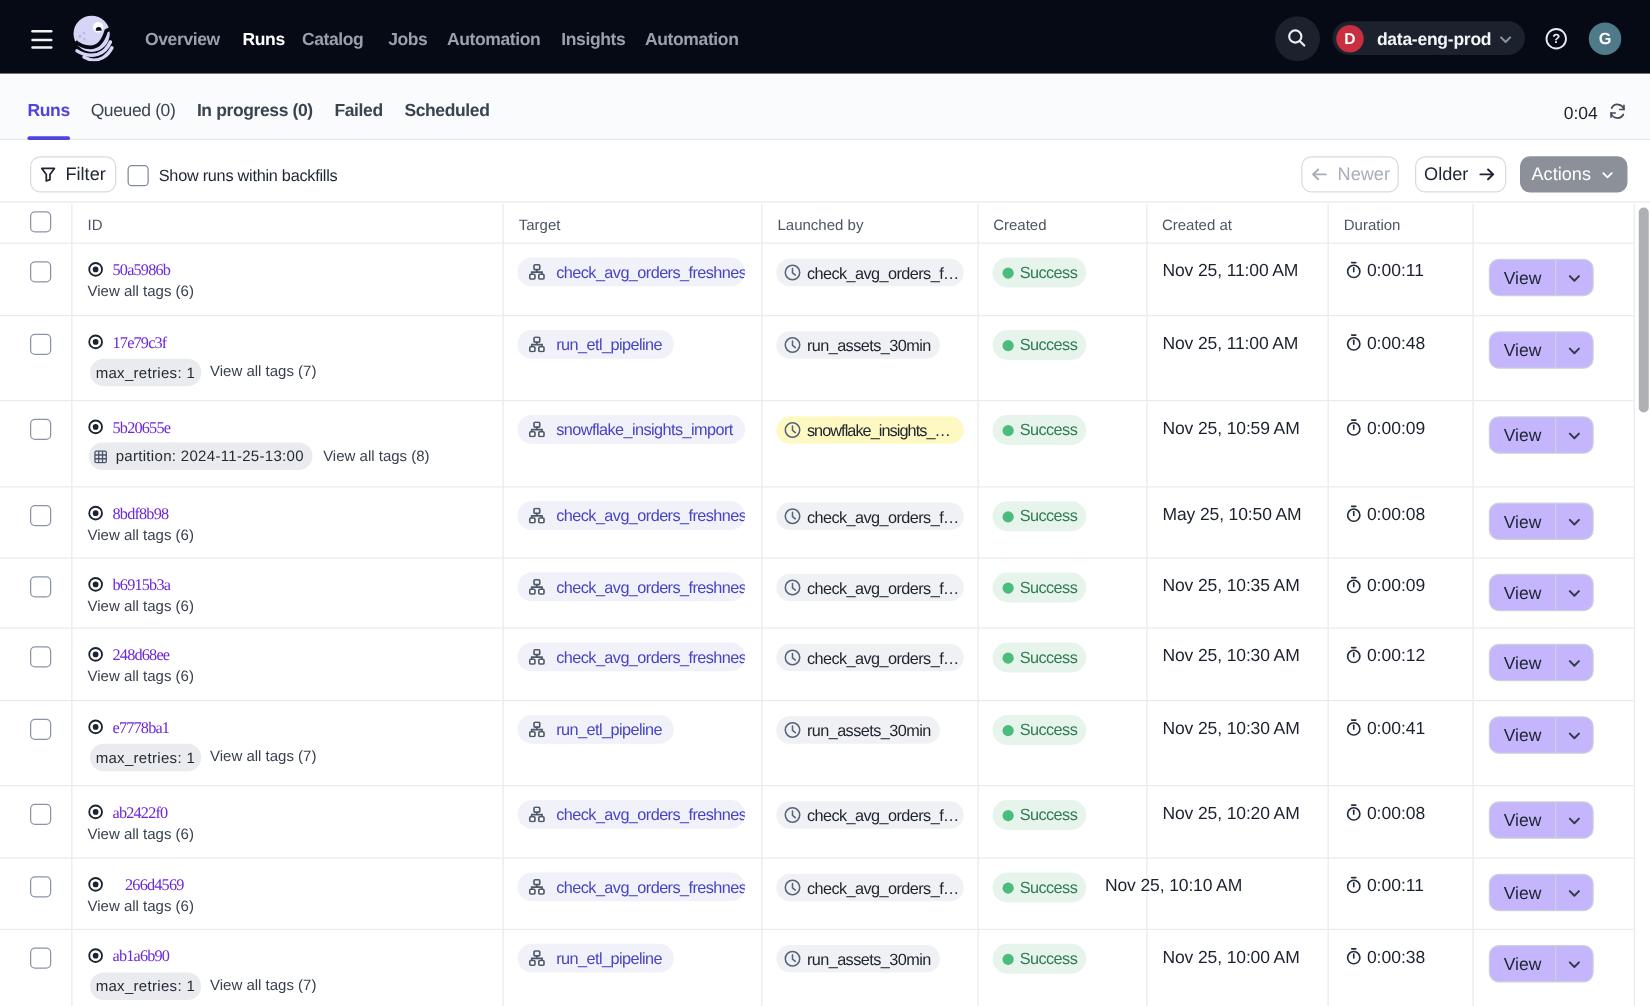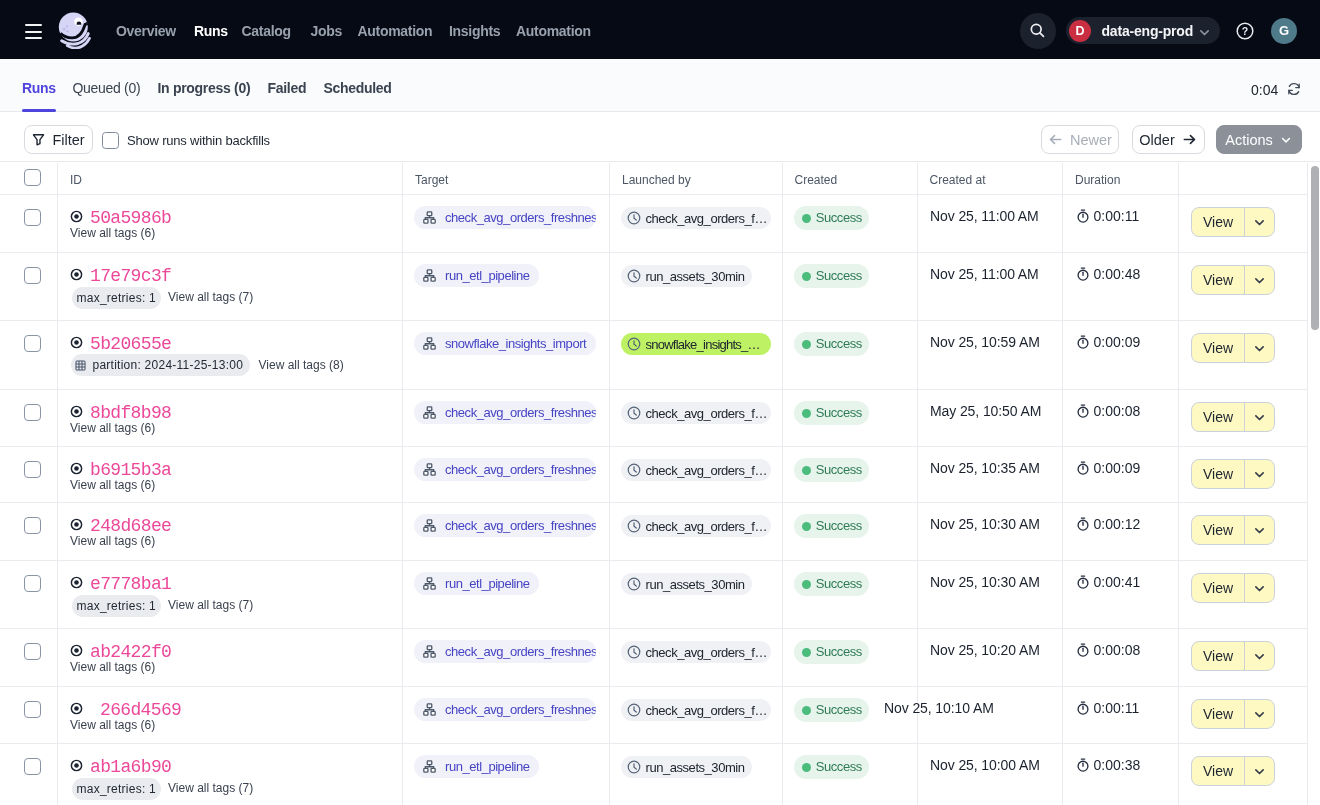--- a/index.html
+++ b/index.html
@@ -3,24 +3,24 @@
 <style>
 *{margin:0;padding:0;box-sizing:border-box}
 body{font-family:"Liberation Sans",sans-serif;background:#fff;width:1320px;height:805px;overflow:hidden}
 #app{position:relative;width:1320px;height:805px;overflow:hidden;background:#fff}
 .abs{position:absolute}
 .pill{position:absolute;display:flex;align-items:center;border-radius:11.5px;overflow:hidden;white-space:nowrap}
 .vb{position:absolute;width:1px;background:#e8eaee;top:163px;bottom:0}
 .hb{position:absolute;height:1px;background:#e9ebef;left:0;width:1307px}
 .hdr{position:absolute;font-size:12px;color:#4c5665}
 .tagtxt{position:absolute;font-size:12px;color:#3a414e;white-space:nowrap}
-.idtxt{font-family:Liberation Mono, monospace;font-size:18px;letter-spacing:-0.65px;color:#ec4899}
+.idtxt{font-family:Liberation Serif, serif;font-size:13px;letter-spacing:-0.65px;color:#6d28d9}
 .ptxt{font-size:13px;letter-spacing:-0.45px}
 .stxt{font-size:12px;letter-spacing:0.25px;color:#232a34}
-.viewbtn{position:absolute;width:84px;height:30px;border:1px solid #ccd2db;border-radius:8px;background:#fef9c3;display:flex}
+.viewbtn{position:absolute;width:84px;height:30px;border:1px solid #ccd2db;border-radius:8px;background:#c4b5fd;display:flex}
 .viewbtn .v1{width:53px;display:flex;align-items:center;justify-content:center;font-size:14px;color:#1c2430;border-right:1px solid #ccd2db}
 .viewbtn .v2{flex:1;display:flex;align-items:center;justify-content:center}
 .cbx{position:absolute;width:17px;height:17px;border:1.7px solid #8a95a4;border-radius:4px;background:#fff}
 .btn{position:absolute;height:29px;border:1px solid #d7dbe0;border-radius:8px;background:#fff;display:flex;align-items:center;justify-content:center;font-size:14.5px;gap:7px}
 .dt{font-size:14px;letter-spacing:-0.1px;color:#1b222e;position:absolute;white-space:nowrap}
 </style></head><body>
 <div id="app">
 <div class="abs" style="left:0;top:0;width:1320px;height:59px;background:#050a14"></div>
 <div class="abs" style="left:25px;top:24px;width:17px;height:2.4px;background:#f2f3f5;border-radius:1px"></div>
 <div class="abs" style="left:25px;top:30.5px;width:17px;height:2.4px;background:#f2f3f5;border-radius:1px"></div>
@@ -216,21 +216,21 @@
 <div class="tagtxt" style="left:258.5px;top:357.5px">View all tags (8)</div>
 <div class="pill" style="left:414px;top:332.25px;height:23px;background:#f0f1f9;padding:0 9px;gap:9px;width:182px;">
       <svg style="flex:none" width="13" height="13" viewBox="0 0 16 16" fill="none" stroke="#4d5869" stroke-width="1.6">
         <rect x="5.2" y="1" width="5.6" height="4.8" rx="1"></rect>
         <path d="M8 5.8 V8.3 M2.9 11 V8.3 H13.1 V11" fill="none"></path>
         <rect x="1" y="10.3" width="5.1" height="4.7" rx="1" fill="#fff"></rect>
         <rect x="9.9" y="10.3" width="5.1" height="4.7" rx="1" fill="#fff"></rect>
       </svg>
       <span class="ptxt" style="color:#4744c4">snowflake_insights_import</span>
     </div>
-<div class="pill" style="left:621px;top:332.75px;height:22.5px;background:#bef264;padding:0 7px 0 6px;gap:4.5px;border-radius:11px;width:150px;">
+<div class="pill" style="left:621px;top:332.75px;height:22.5px;background:#fef9c3;padding:0 7px 0 6px;gap:4.5px;border-radius:11px;width:150px;">
       <svg style="flex:none" width="14" height="14" viewBox="0 0 16 16" fill="none" stroke="#56647a" stroke-width="1.4">
         <circle cx="8" cy="8" r="6.6"></circle>
         <path d="M8 4.4 V8.3 L10.6 10.4" stroke-linecap="round" fill="none"></path>
       </svg>
       <span class="ptxt" style="color:#20262f"><span style="letter-spacing:-0.75px">snowflake_insights_…</span></span>
     </div>
 <div class="pill" style="left:793.5px;top:332.3px;height:24px;width:75.5px;background:#e7f4ec;border-radius:12px">
       <span style="position:absolute;left:8px;top:7.3px;width:9.5px;height:9.5px;border-radius:50%;background:#4cbc7d"></span>
       <span style="position:absolute;left:22.3px;top:4px;font-size:13px;letter-spacing:-0.45px;color:#2e7b54">Success</span>
     </div>

